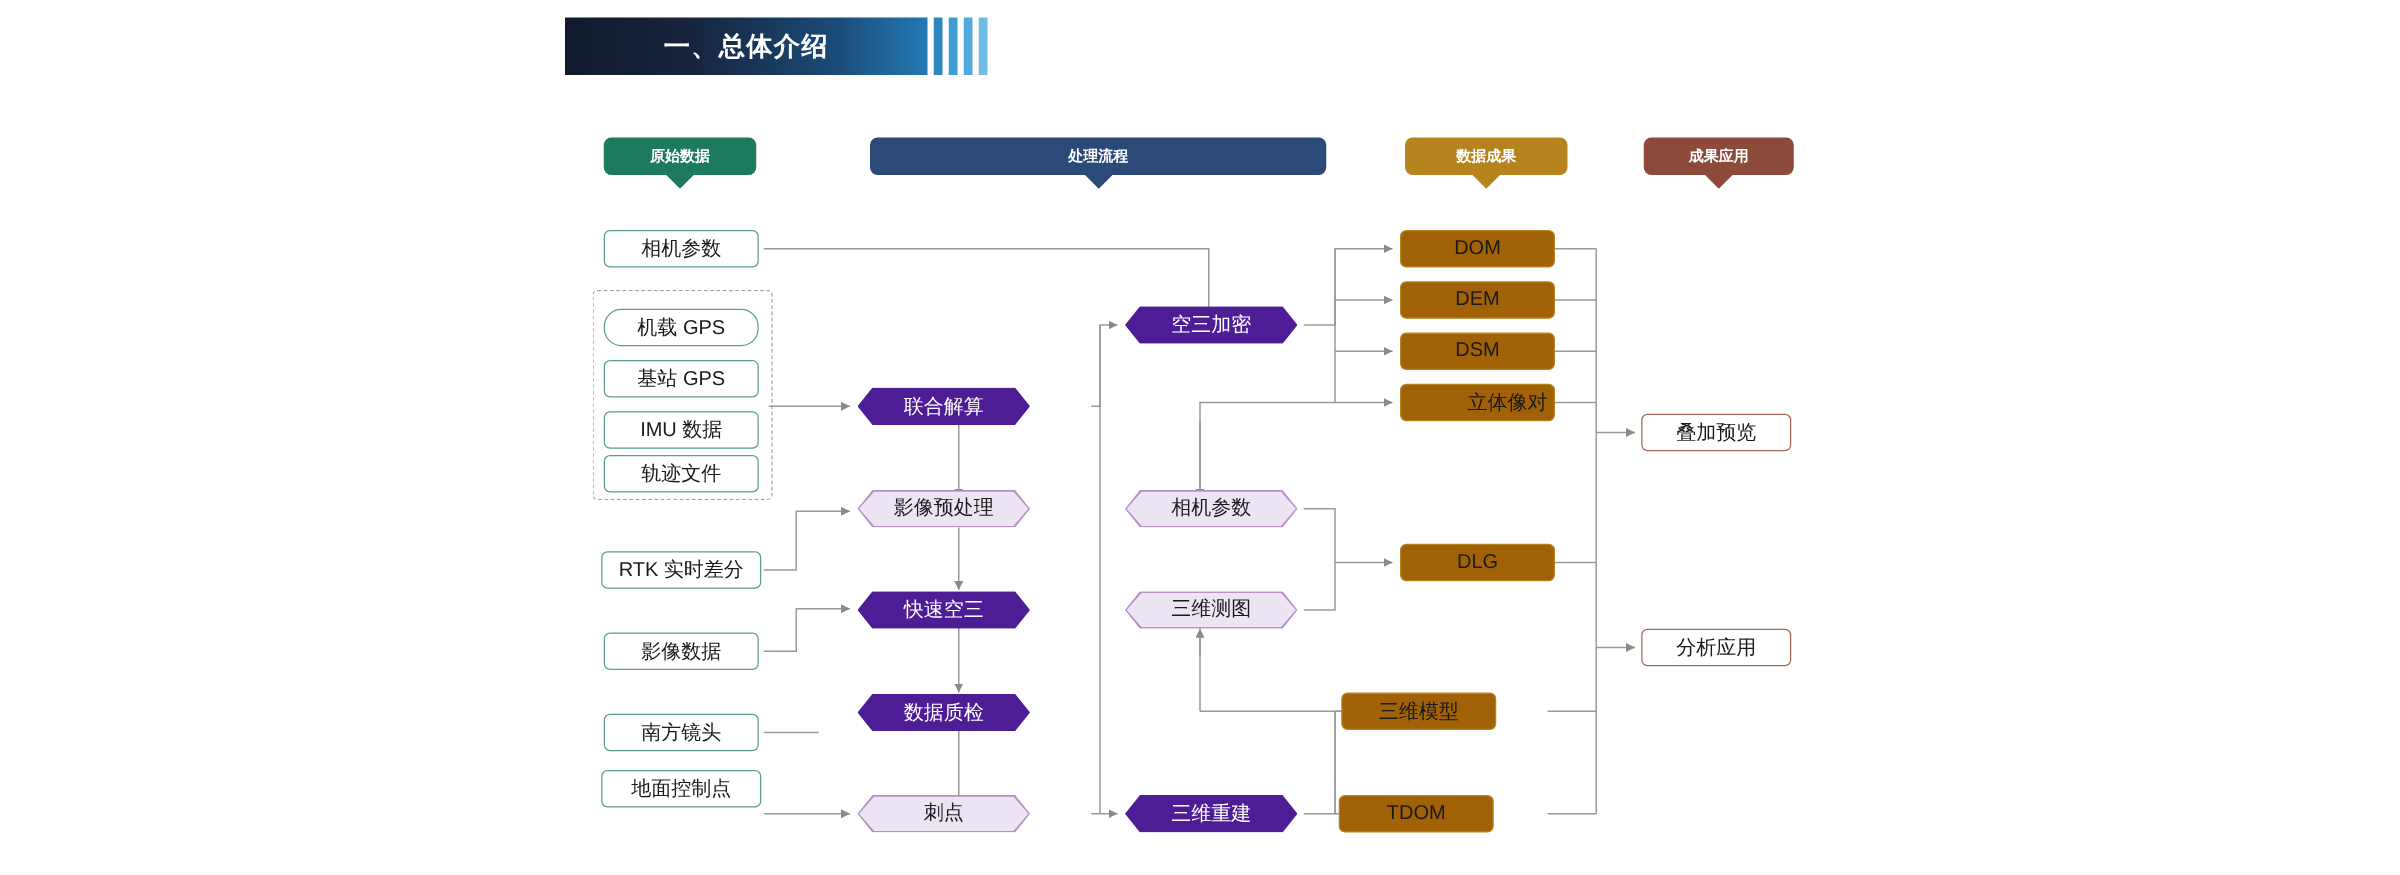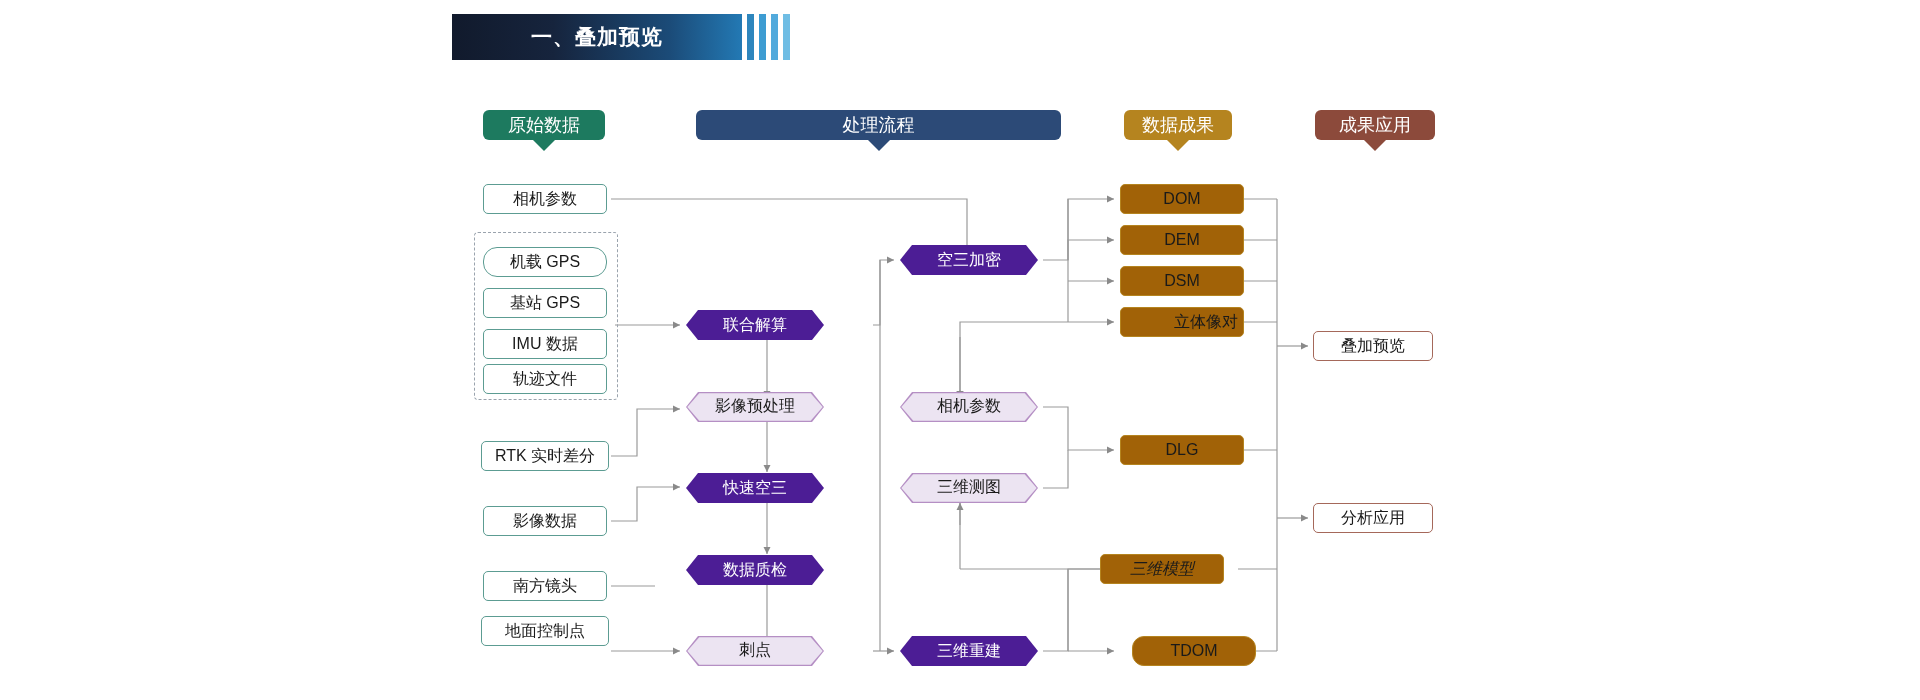--- a/index.html
+++ b/index.html
@@ -12,29 +12,29 @@
           background:linear-gradient(90deg,#111a2c 0%,#16243d 35%,#1b4b78 75%,#2379b4 100%);
           display:flex;align-items:center;justify-content:center;}
   #banner-title{color:#ffffff;font-size:21px;font-weight:bold;letter-spacing:1px;}
   .bar{width:7px;height:46px;background:#2e86bd;margin-left:5px;}
   .bar.b2{background:#3d9cd2;}
   .bar.b3{background:#52aadc;}
   .bar.b4{background:#6fbde4;}
 
   
   .pill{position:absolute;height:30px;border-radius:6px;display:flex;align-items:center;
-        justify-content:center;color:#fff;font-size:18px;font-weight:normal;}
+        justify-content:center;color:#fff;font-size:12px;font-weight:bold;}
   .pill .notch{position:absolute;bottom:-11px;left:50%;transform:translateX(-50%);
         width:0;height:0;border-left:11px solid transparent;border-right:11px solid transparent;}
 
   #pill-raw{left:483px;top:110px;width:122px;background:#1d7a5f;}
   #pill-raw .notch{border-top:11px solid #1d7a5f;}
   #pill-proc{left:696px;top:110px;width:365px;background:#2c4a77;}
   #pill-proc .notch{border-top:11px solid #2c4a77;}
-  #pill-res{left:1124px;top:110px;width:108px;background:#b5841f;text-align:center;}
+  #pill-res{left:1124px;top:110px;width:130px;background:#b5841f;text-align:center;}
   #pill-res .notch{border-top:11px solid #b5841f;}
   #pill-app{left:1315px;top:110px;width:120px;background:#8c4a3b;}
   #pill-app .notch{border-top:11px solid #8c4a3b;}
 
   
   .node{position:absolute;display:flex;align-items:center;justify-content:center;
         font-size:16px;color:#1a1a1a;box-sizing:border-box;white-space:nowrap;}
 
   .src{width:124px;height:30px;background:#fff;border:1.4px solid #5c9c92;border-radius:5px;}
   .src.wide{width:128px;}
@@ -51,21 +51,21 @@
   .result{width:124px;height:30px;background:#a16207;border:1.5px solid #b5841f;border-radius:5px;}
   .app{width:120px;height:30px;background:#fff;border:1.5px solid #a5685a;border-radius:5px;}
 
   #svg-lines{position:absolute;left:0;top:0;width:1920px;height:700px;pointer-events:none;}
 </style>
 </head>
 <body>
 
 <div id="banner-wrap">
   <div id="banner">
-    <span id="banner-title">一、叠加预览</span>
+    <span id="banner-title">一、总体介绍</span>
   </div>
   <div class="bar b1"></div>
   <div class="bar b2"></div>
   <div class="bar b3"></div>
   <div class="bar b4"></div>
 </div>
 
 <div class="pill" id="pill-raw">
   <span>原始数据</span>
   <span class="notch"></span>
@@ -229,24 +229,24 @@
 </div>
 <div class="node result" style="left:1120px;top:266px;">
   <span>DSM</span>
 </div>
 <div class="node result" style="left:1120px;top:307px;padding-left:48px;">
   <span>立体像对</span>
 </div>
 <div class="node result" style="left:1120px;top:435px;">
   <span>DLG</span>
 </div>
-<div class="node result" style="left:1100px;top:554px;font-style:italic;">
+<div class="node result" style="left:1073px;top:554px;">
   <span>三维模型</span>
 </div>
-<div class="node result" style="left:1132px;top:636px;border-radius:12px;">
+<div class="node result" style="left:1071px;top:636px;">
   <span>TDOM</span>
 </div>
 
 <div class="node app" style="left:1313px;top:331px;">
   <span>叠加预览</span>
 </div>
 <div class="node app" style="left:1313px;top:503px;">
   <span>分析应用</span>
 </div>
 

